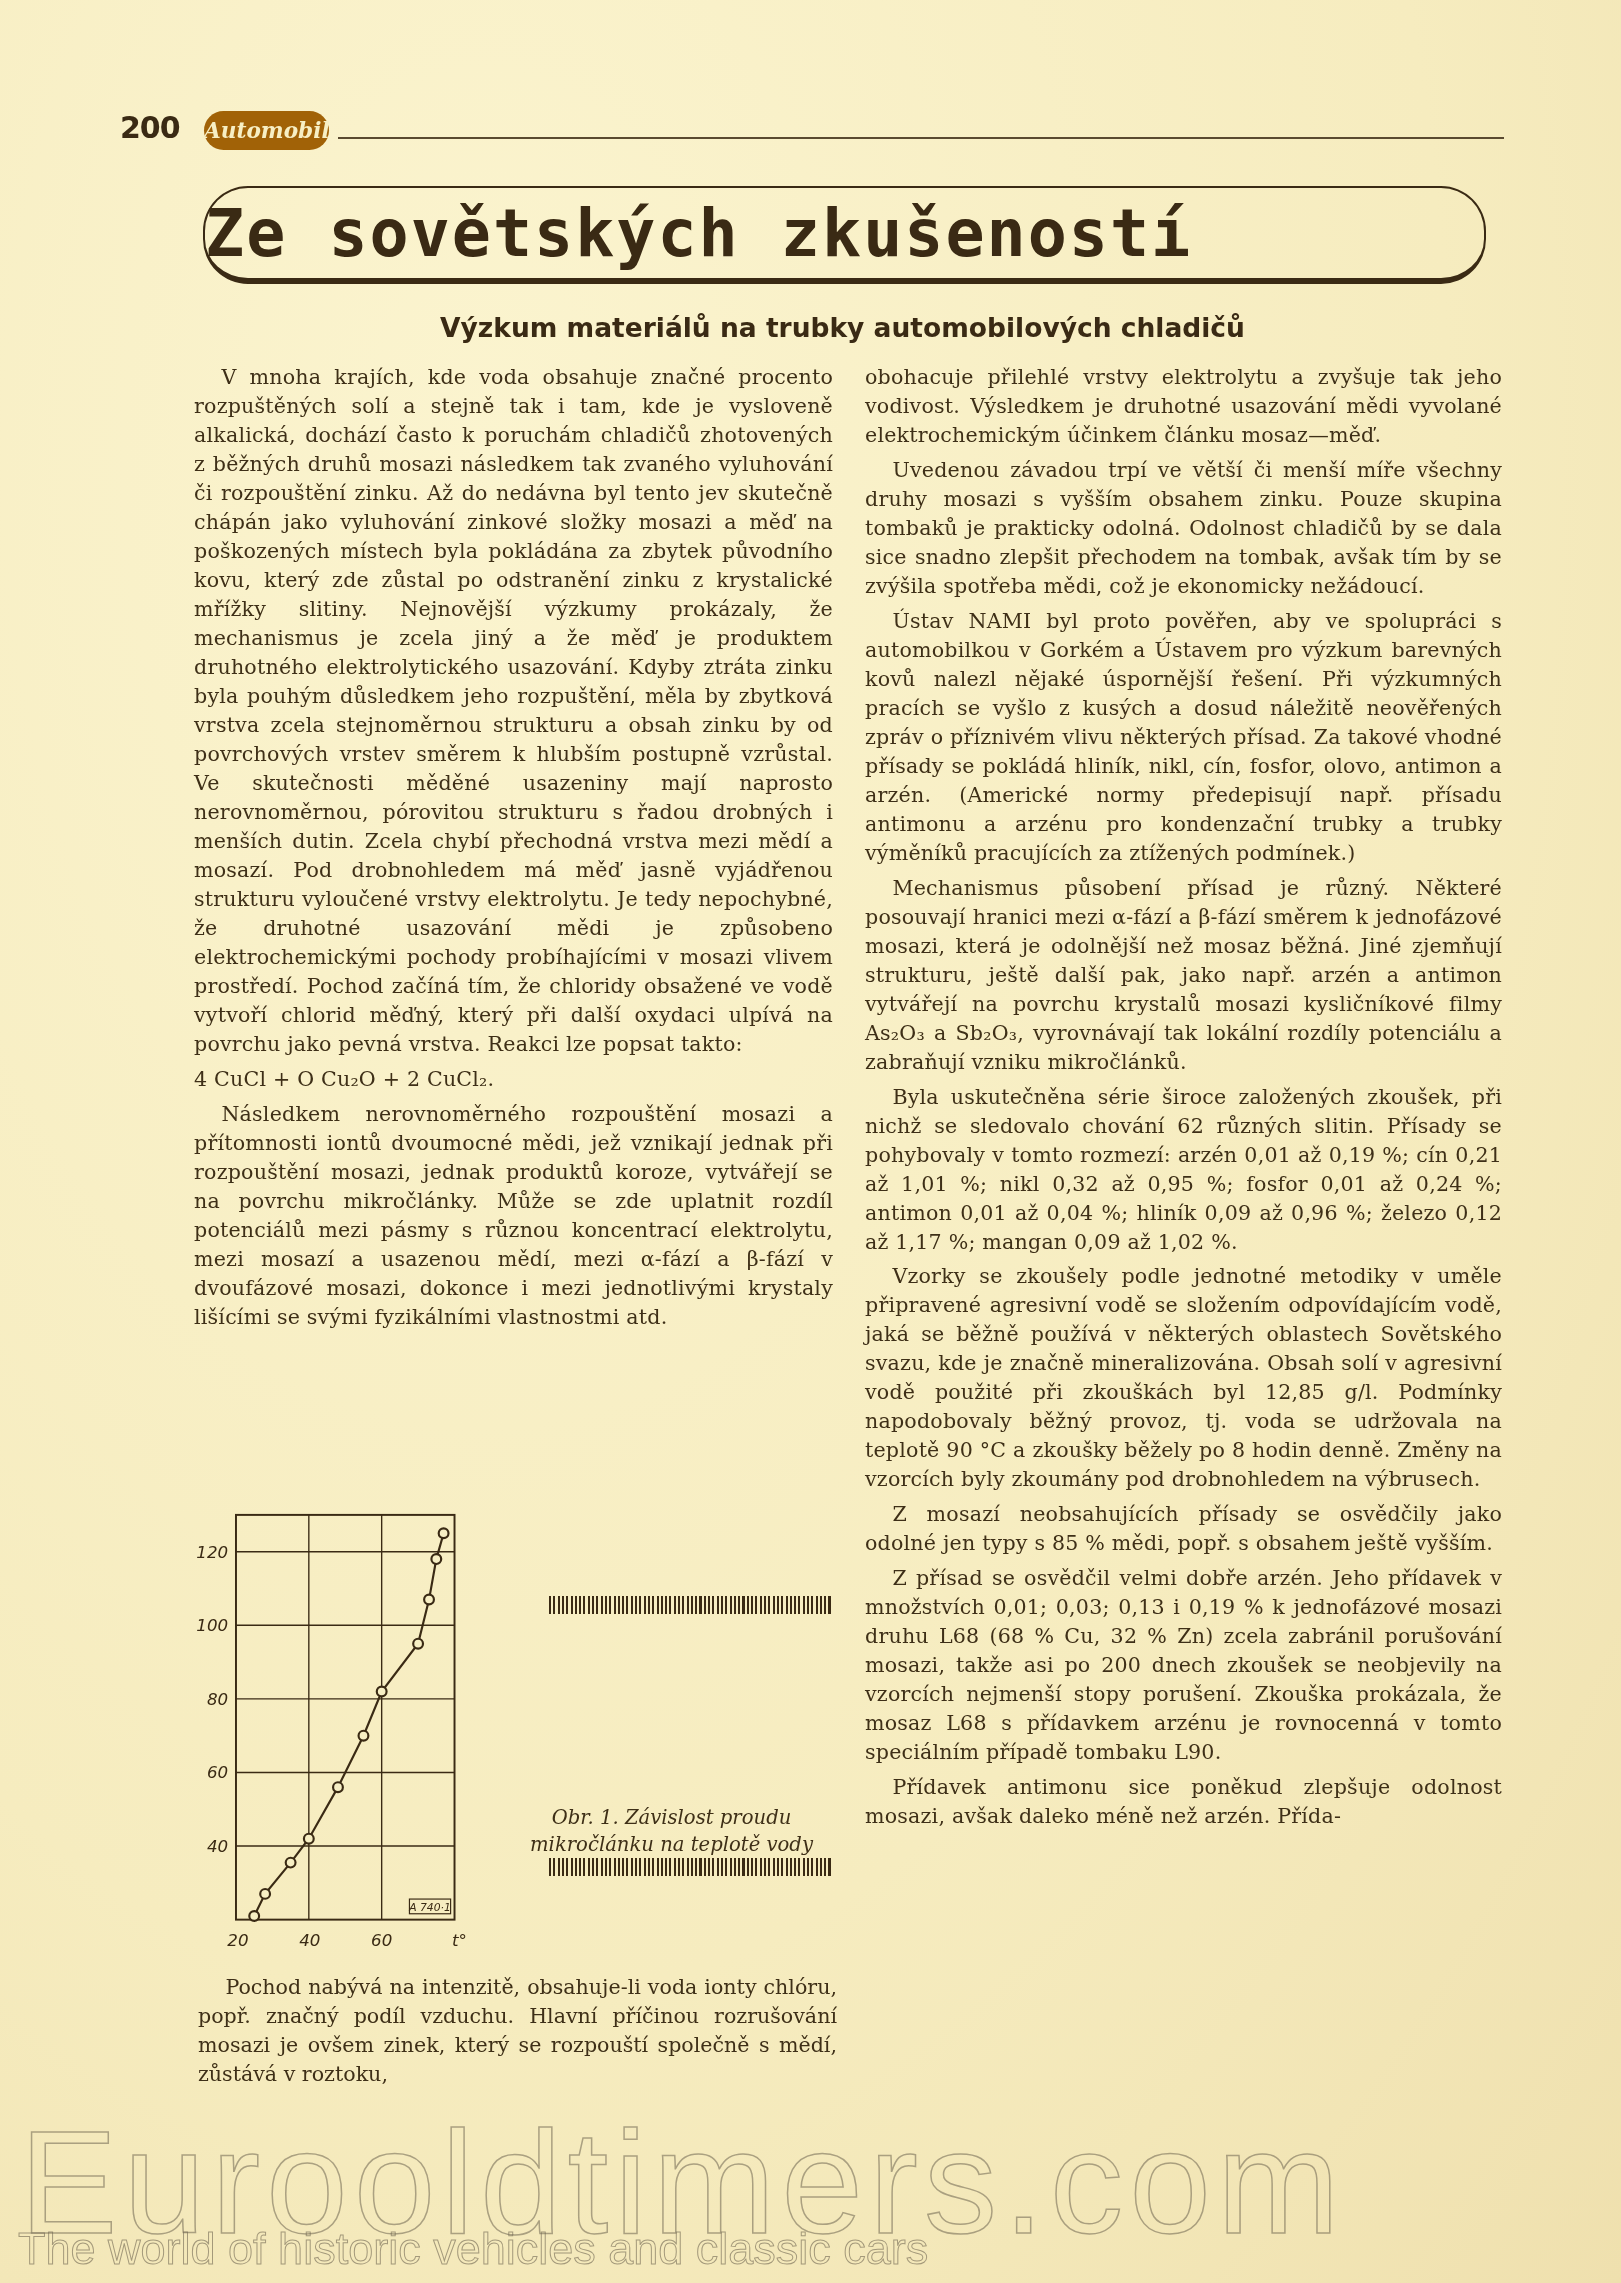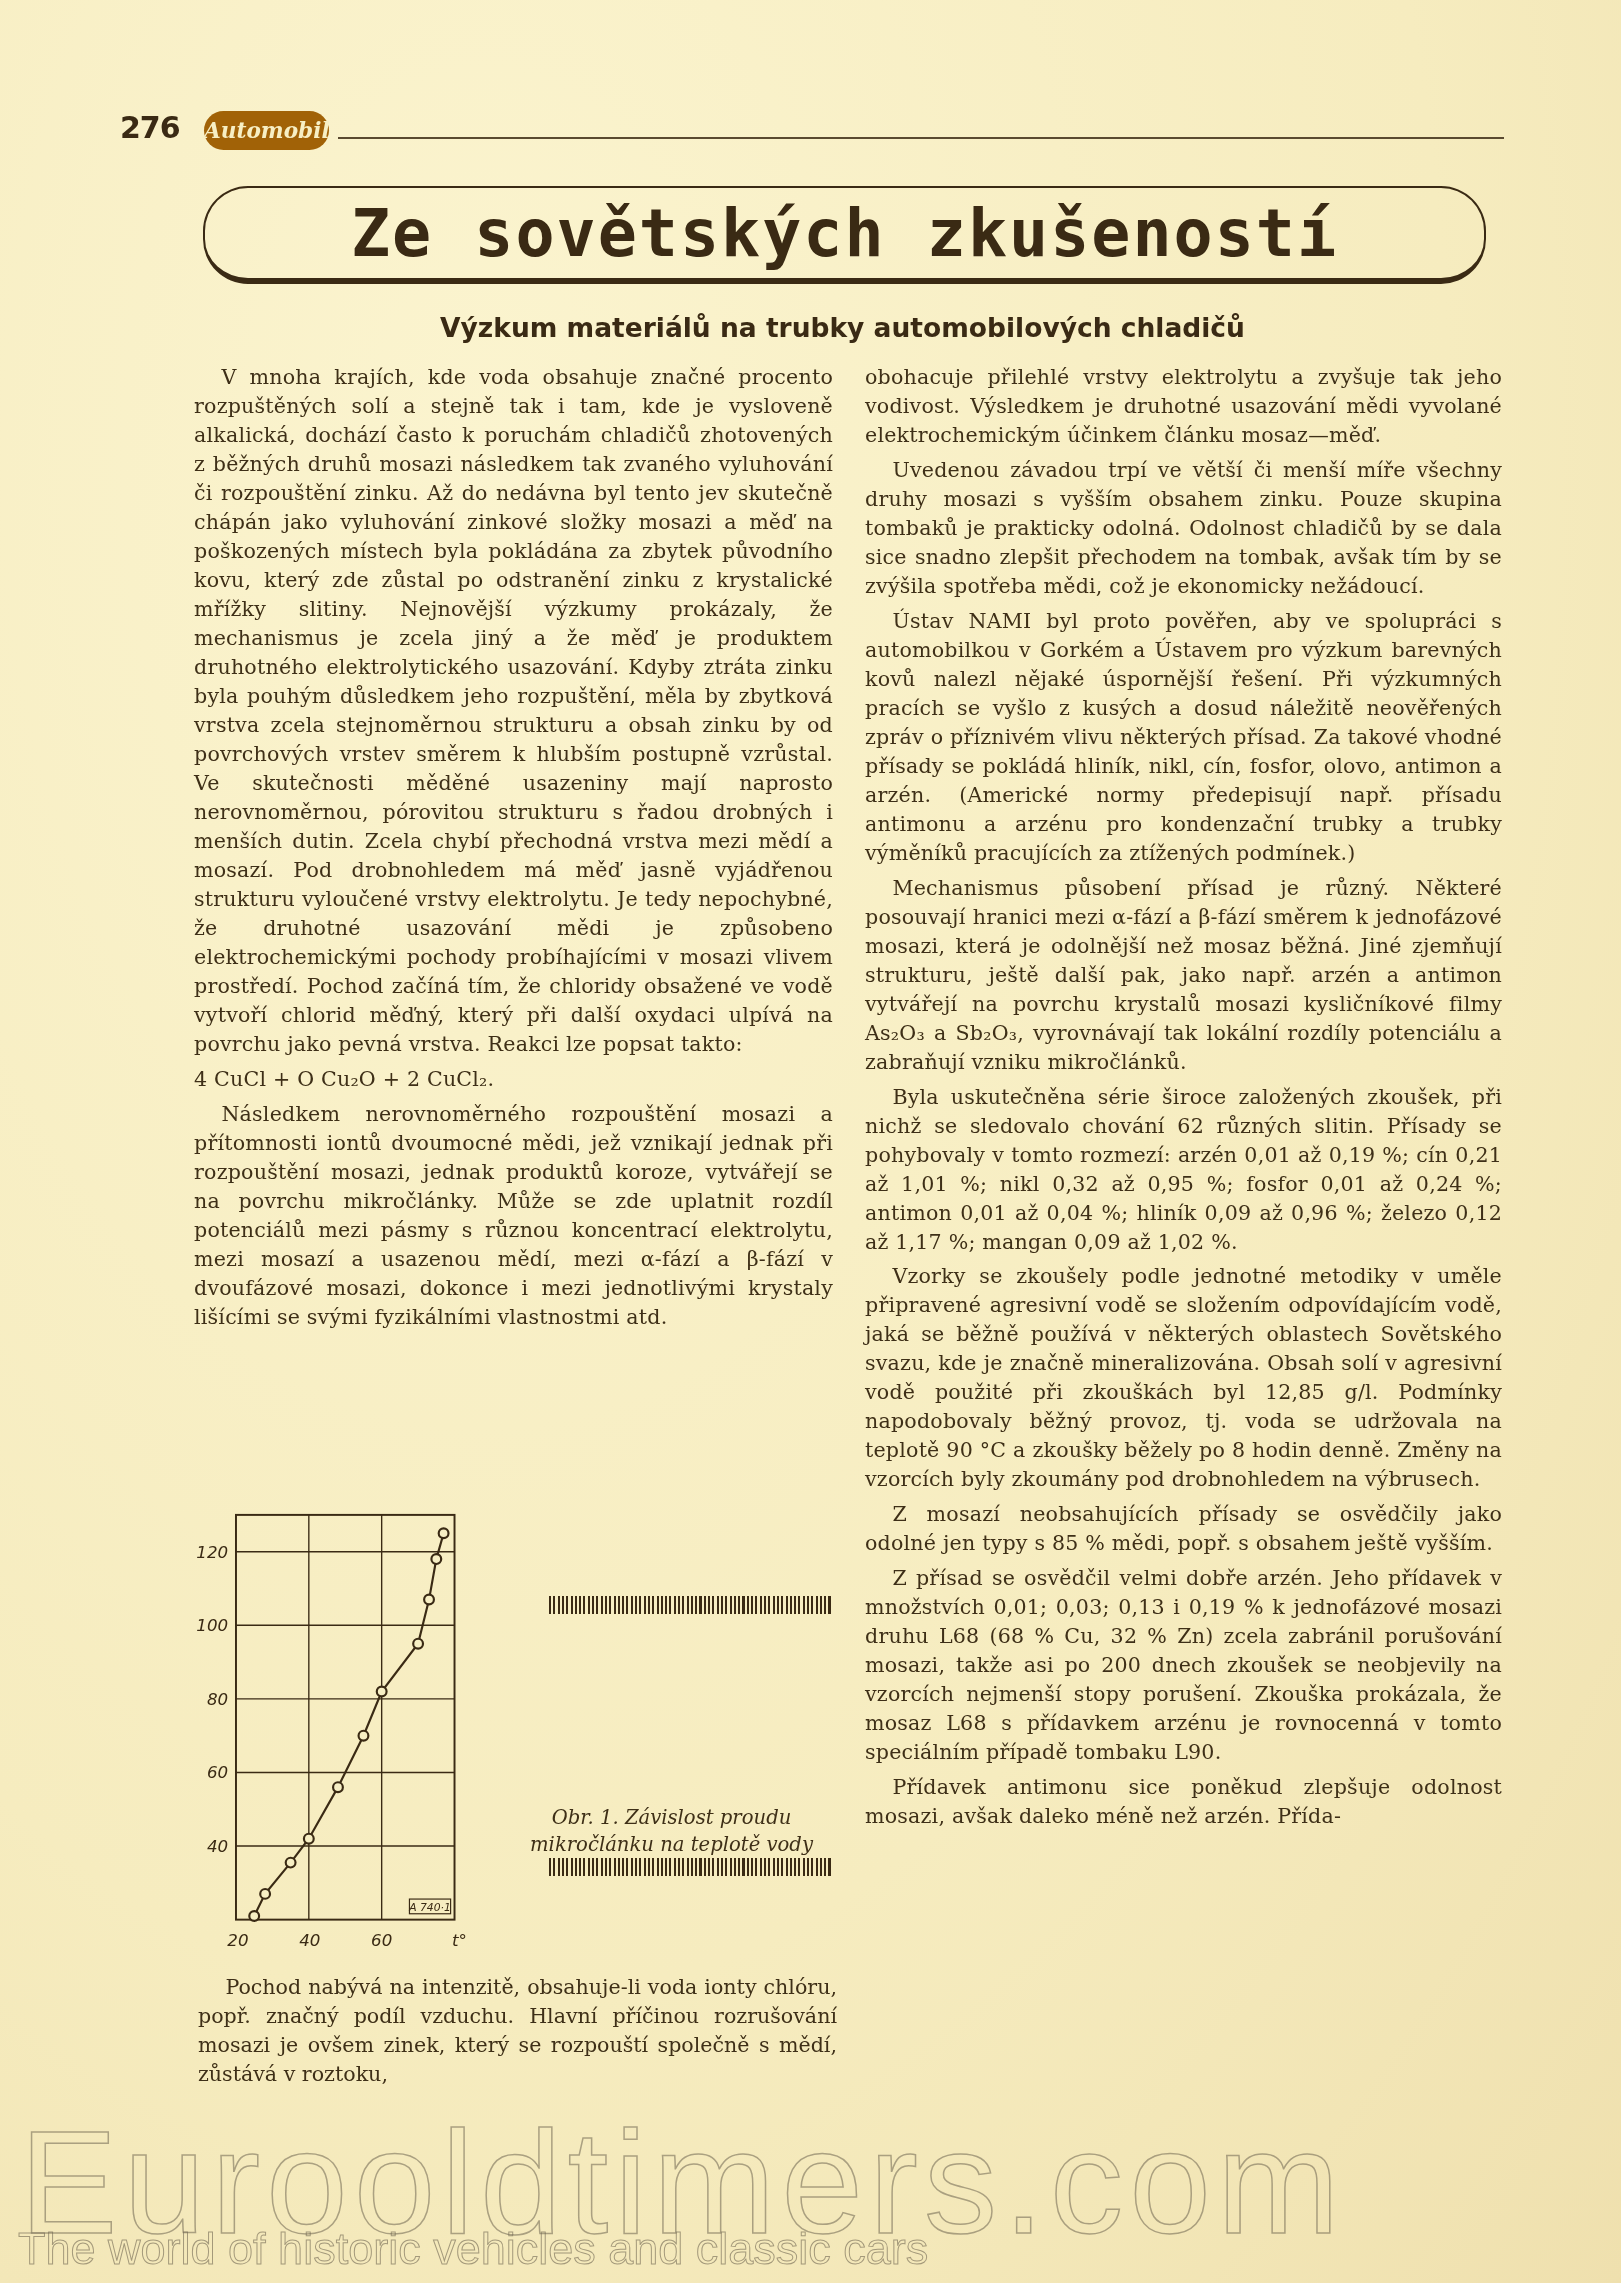--- a/index.html
+++ b/index.html
@@ -8,21 +8,21 @@
   .paper{position:absolute;inset:0;background:
     radial-gradient(ellipse at 30% 20%, #fbf4cf 0%, #f6ecbf 60%, #efe0ae 100%);}
   .pg-num{position:absolute;left:120px;top:110px;font-family:"DejaVu Sans",sans-serif;font-weight:bold;
     font-size:30px;color:#3a2a14;letter-spacing:-1px;}
   .logo{position:absolute;left:204px;top:111px;width:125px;height:39px;background:#a16207;border-radius:19.6px;
     color:#f7efc4;font-family:"DejaVu Serif",serif;font-style:italic;font-weight:bold;font-size:21.6px;
     line-height:39px;text-align:center;}
   .hr-top{position:absolute;left:338px;top:137px;width:1166px;height:2px;background:#5a4a30;}
   .title-box{position:absolute;left:203px;top:186px;width:1279px;height:90px;border:2.9px solid #3a2a14;
     border-radius:45px;border-bottom-width:6.9px;}
-  .title{position:absolute;left:0;right:0;top:7.8px;text-align:center;font-family:"DejaVu Sans Mono","Liberation Mono",monospace;
+  .title{position:absolute;left:0;right:0;top:7.8px;font-family:"DejaVu Sans Mono","Liberation Mono",monospace;
     font-size:65px;font-weight:bold;color:#3a2a14;letter-spacing:2px;}
   .subtitle{position:absolute;left:203px;width:1279px;top:312px;text-align:center;font-family:"DejaVu Sans",sans-serif;
     font-weight:bold;font-size:26.5px;color:#3a2a14;}
   .col{position:absolute;font-size:20.6px;line-height:29px;text-align:justify;letter-spacing:0.2px;}
   .col p{margin:0 0 5.9px 0;text-indent:27.4px;}
   .col p.noind{text-indent:0;}
   .col-left{left:194px;width:639px;top:363px;}
   .col-right{left:865px;width:637px;top:363px;}
   .eq{text-align:left;margin:7.8px 0 11.8px 0;text-indent:0 !important;}
   .left-bottom{position:absolute;left:198px;width:639px;top:1973px;font-size:20.6px;line-height:29px;text-align:justify;}
@@ -34,21 +34,21 @@
   .wm-big{position:absolute;left:19.6px;top:2098px;font-family:"Liberation Sans",sans-serif;font-size:147px;
     color:transparent;-webkit-text-stroke:1.5px rgba(110,100,80,0.55);letter-spacing:5.9px;transform:scaleX(1.0);white-space:nowrap;}
   .wm-small{position:absolute;left:18px;top:2223px;font-family:"Liberation Sans",sans-serif;font-size:45px;
     color:transparent;-webkit-text-stroke:1px rgba(110,100,80,0.6);white-space:nowrap;}
 </style>
 </head>
 <body>
 
 <div class="paper"></div>
 
-<div class="pg-num">276</div>
+<div class="pg-num">200</div>
 <div class="logo">Automobil</div>
 <div class="hr-top"></div>
 
 <div class="title-box">
   <div class="title">Ze sovětských zkušeností</div>
 </div>
 <div class="subtitle">Výzkum materiálů na trubky automobilových chladičů</div>
 
 <div class="col col-left">
   <p>V mnoha krajích, kde voda obsahuje značné procento rozpuštěných solí a stejně tak i tam, kde je vysloveně alkalická, dochází často k poruchám chladičů zhotovených z běžných druhů mosazi následkem tak zvaného vyluhování či rozpouštění zinku. Až do nedávna byl tento jev skutečně chápán jako vyluhování zinkové složky mosazi a měď na poškozených místech byla pokládána za zbytek původního kovu, který zde zůstal po odstranění zinku z krystalické mřížky slitiny. Nejnovější výzkumy prokázaly, že mechanismus je zcela jiný a že měď je produktem druhotného elektrolytického usazování. Kdyby ztráta zinku byla pouhým důsledkem jeho rozpuštění, měla by zbytková vrstva zcela stejnoměrnou strukturu a obsah zinku by od povrchových vrstev směrem k hlubším postupně vzrůstal. Ve skutečnosti měděné usazeniny mají naprosto nerovnoměrnou, pórovitou strukturu s řadou drobných i menších dutin. Zcela chybí přechodná vrstva mezi mědí a mosazí. Pod drobnohledem má měď jasně vyjádřenou strukturu vyloučené vrstvy elektrolytu. Je tedy nepochybné, že druhotné usazování mědi je způsobeno elektrochemickými pochody probíhajícími v mosazi vlivem prostředí. Pochod začíná tím, že chloridy obsažené ve vodě vytvoří chlorid měďný, který při další oxydaci ulpívá na povrchu jako pevná vrstva. Reakci lze popsat takto:</p>

